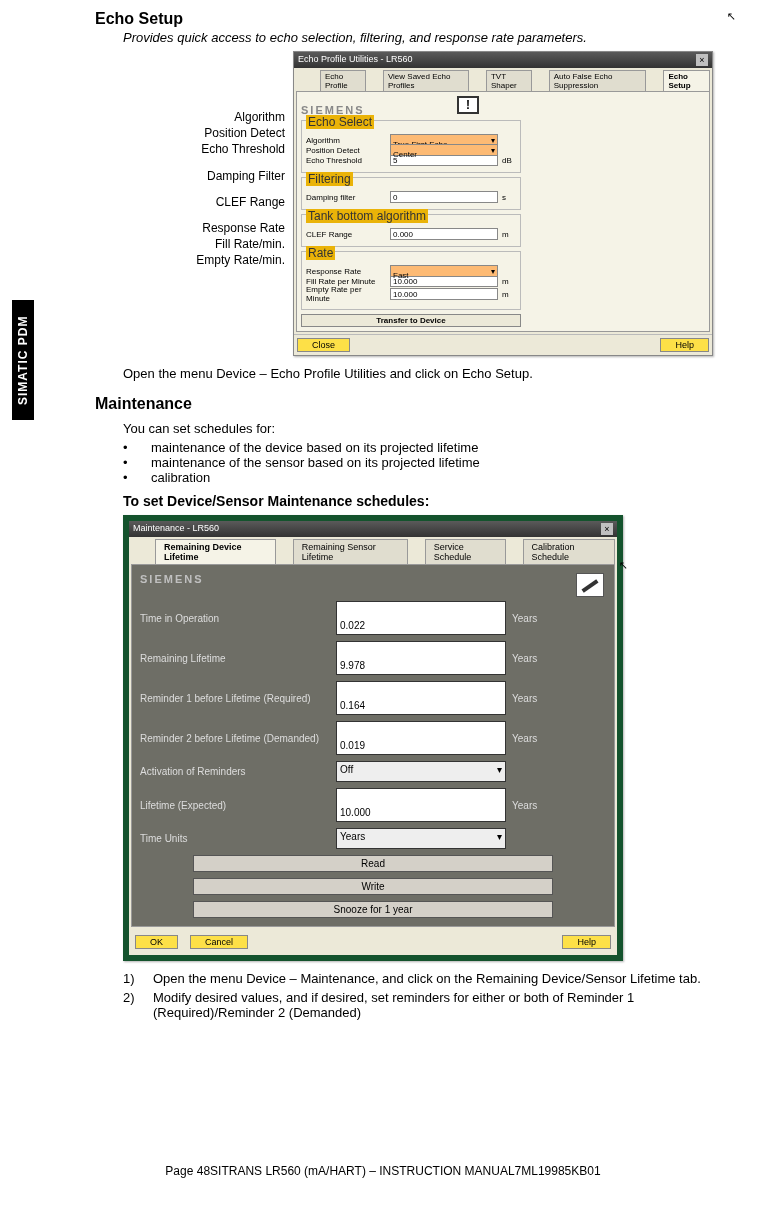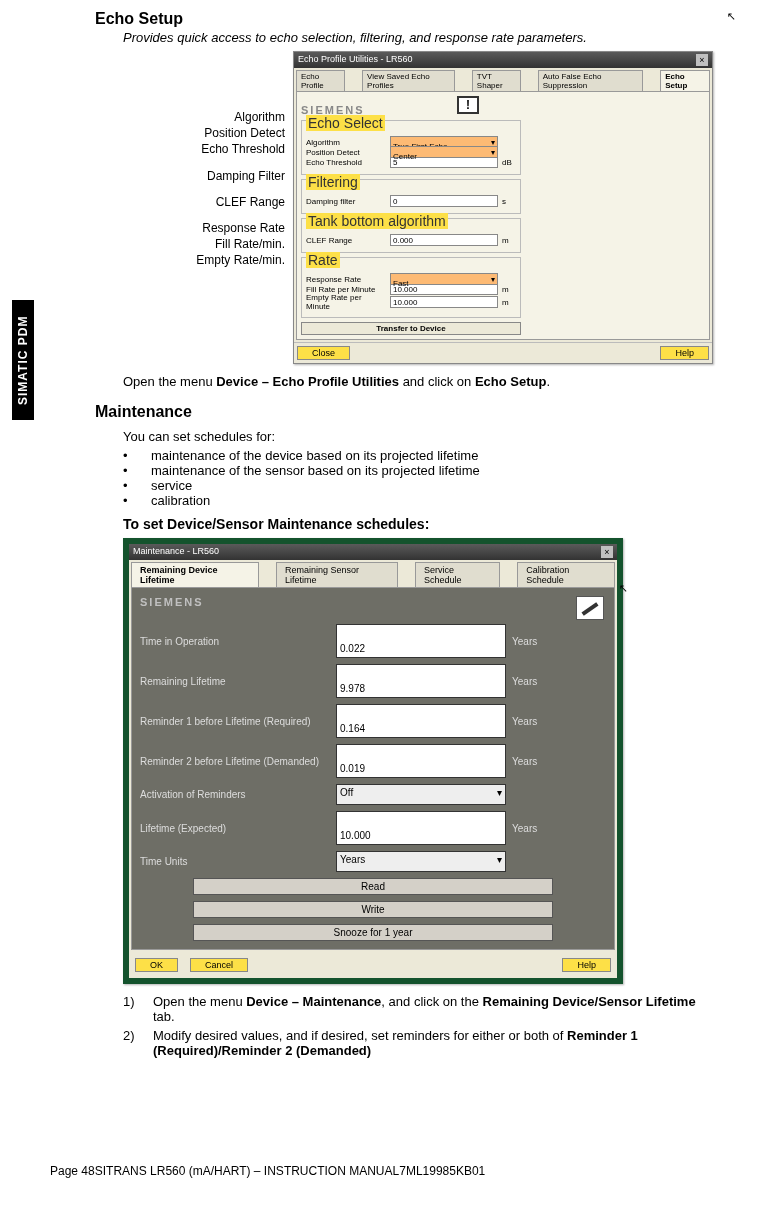--- a/index.html
+++ b/index.html
@@ -54,32 +54,32 @@
   }
   .titlebar {
     background: linear-gradient(#5a5a5a,#333);
     color: #fff;
     padding: 2px 4px;
     display: flex;
     justify-content: space-between;
     font-size: 9px;
   }
   .titlebar .x { background:#c0c0c0; color:#000; width:12px; height:12px; text-align:center; line-height:12px; cursor:pointer; }
-  .tabs { display: flex; gap:17px; padding: 2px 2px 0 2px; background:#ece9d8; font-size:8px; }
+  .tabs { display: flex; gap:17px; padding: 2px 2px 0 2px; background:#ece9d8; font-size:8px;margin-left:24px; }
   .tab { background:#e0ddcf; border:1px solid #999; border-bottom:none; padding:1px 4px; }
   .tab.active { background:#f5f3e7; font-weight:bold; }
   .dlg-body { background:#f5f3e7; border:1px solid #999; margin:0 2px 2px 2px; padding:4px; position:relative; min-height:230px;}
   .brand { font-weight:bold; color:#888; letter-spacing:2px; font-size:11px; display:inline-block;}
   .caution-icon {
     display:inline-block; width:22px; height:18px; border:2px solid #333; margin-left:90px;
     position:relative; background:#fff;
   }
   .caution-icon::after{content:"!"; position:absolute; left:0; right:0; text-align:center; font-weight:bold; font-size:12px; top:0;}
   .fieldset { border:1px solid #bbb; margin:4px 0; padding:3px 4px 4px 4px; width: 220px;}
-  .fieldset .legend { font-size:14px; color:#333; position:relative; top:-9px; background:#fde047; padding:0 2px; display:inline-block;}
+  .fieldset .legend { font-size:12px; color:#333; position:relative; top:-9px; background:#eab308; padding:0 2px; display:inline-block;}
   .frow { display:flex; align-items:center; gap:4px; margin-bottom:2px; margin-top:-4px;}
   .flabel { width:80px; font-size:8px; }
   .finput { flex:1; background:#fff; border:1px solid #888; height:12px; padding:0 2px; font-size:8px; line-height:12px;}
   .fsel { flex:1; background:#fdba74; border:1px solid #888; height:12px; font-size:8px; padding:4px 2px; line-height:12px; position:relative;}
   .fsel::after{content:"▾"; position:absolute; right:2px; top:0; font-size:8px;}
   .funit { width:14px; font-size:8px;}
   .btnrow { display:flex; justify-content:space-between; padding:3px; background:#ece9d8; border-top:1px solid #bbb;}
   .winbtn { background:#fde047; border:1px solid #888; padding:1px 14px; font-size:9px; cursor:pointer;}
   .transfer-btn{ background:#ece9d8; border:1px solid #888; padding:1px 6px; font-size:8px; margin-top:4px; cursor:pointer; width:220px; text-align:center;font-weight:bold;}
 
@@ -117,28 +117,28 @@
   .msel::after{content:"▾"; position:absolute; right:3px; top:0;}
   .munit{ color:#ddd; font-size:10px;}
   .widebtn{ display:block; width:360px; margin:6px auto 0 auto; background:#d4d0c8; border:1px solid #555; text-align:center; padding:2px 0; font-size:10px; cursor:pointer;}
   .dlg2-bottom{ display:flex; justify-content:space-between; padding:6px; background:#ece9d8;}
   .dlg2-bottom .left{ display:flex; gap:12px;}
 
   ol.steps{ margin:10px 0 0 28px; list-style:none; counter-reset: step;}
   ol.steps li{ display:flex; margin-bottom:4px; font-size:13px;}
   ol.steps li .num{ width:30px; flex-shrink:0;}
   ol.steps li .txt{ flex:1;}
-  .b{ font-weight:bold;}
+  .b{ font-weight:normal;}
 
   .footer{
     position:absolute;
     bottom:28px;
     left:50px; right:50px;
     display:flex;
-    justify-content:flex-start;
+    justify-content:center;
     font-size:12px;
     border-top: none;
   }
   .cursor-arrow{
     position:absolute; font-size:11px; color:#000;
   }
 </style>
 </head>
 <body>
 
@@ -246,21 +246,20 @@
 
     <div class="instr">
       <span>Open the menu </span><span class="b">Device – Echo Profile Utilities</span><span> and click on </span><span class="b">Echo Setup</span><span>.</span>
     </div>
 
     <h2 class="maint-title">Maintenance</h2>
     <div class="sched-intro">You can set schedules for:</div>
     <ul class="bullets">
       <li>maintenance of the device based on its projected lifetime</li>
       <li>maintenance of the sensor based on its projected lifetime</li>
-      <li>service</li>
       <li>calibration</li>
     </ul>
     <h3 class="toset">To set Device/Sensor Maintenance schedules:</h3>
 
     <div class="dialog2">
       <div class="titlebar">
         <span>Maintenance - LR560</span>
         <span class="x">×</span>
       </div>
       <div class="tabs">

